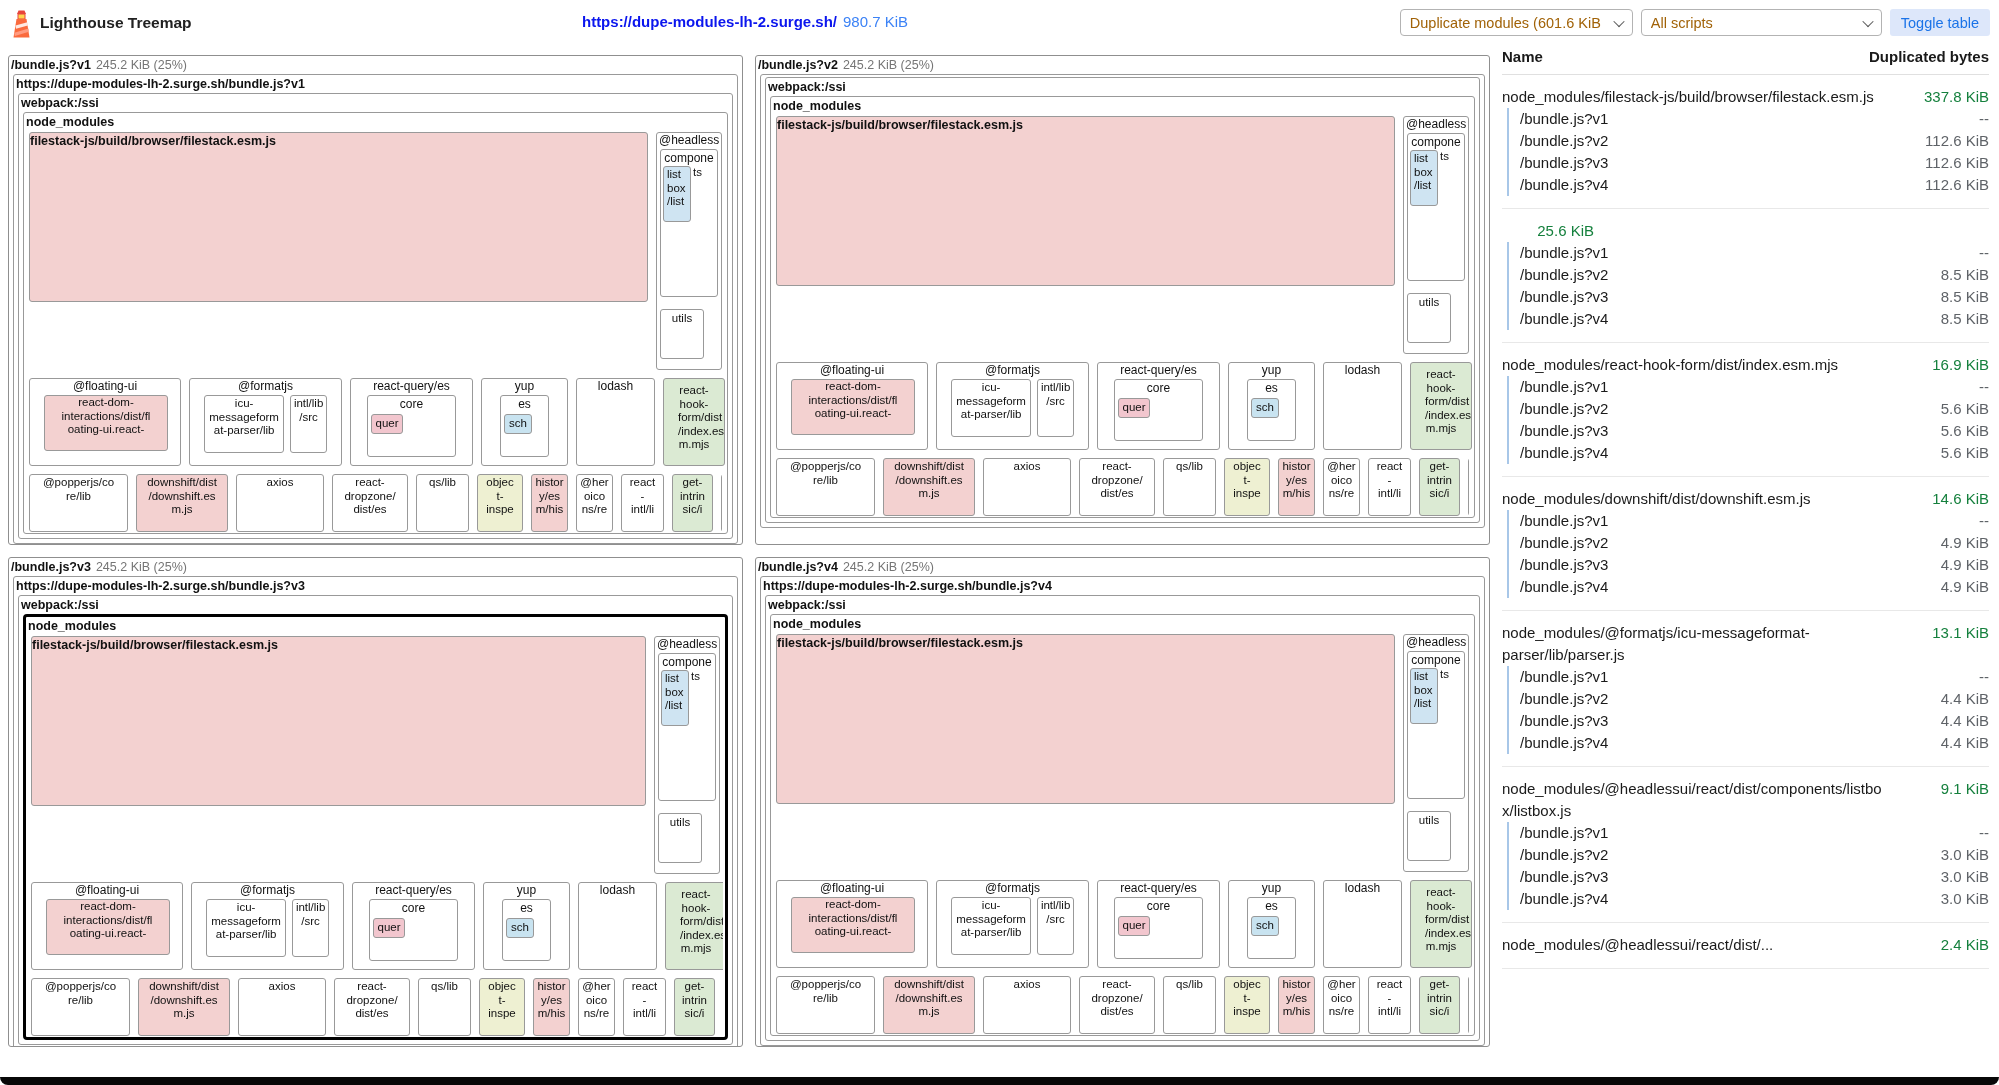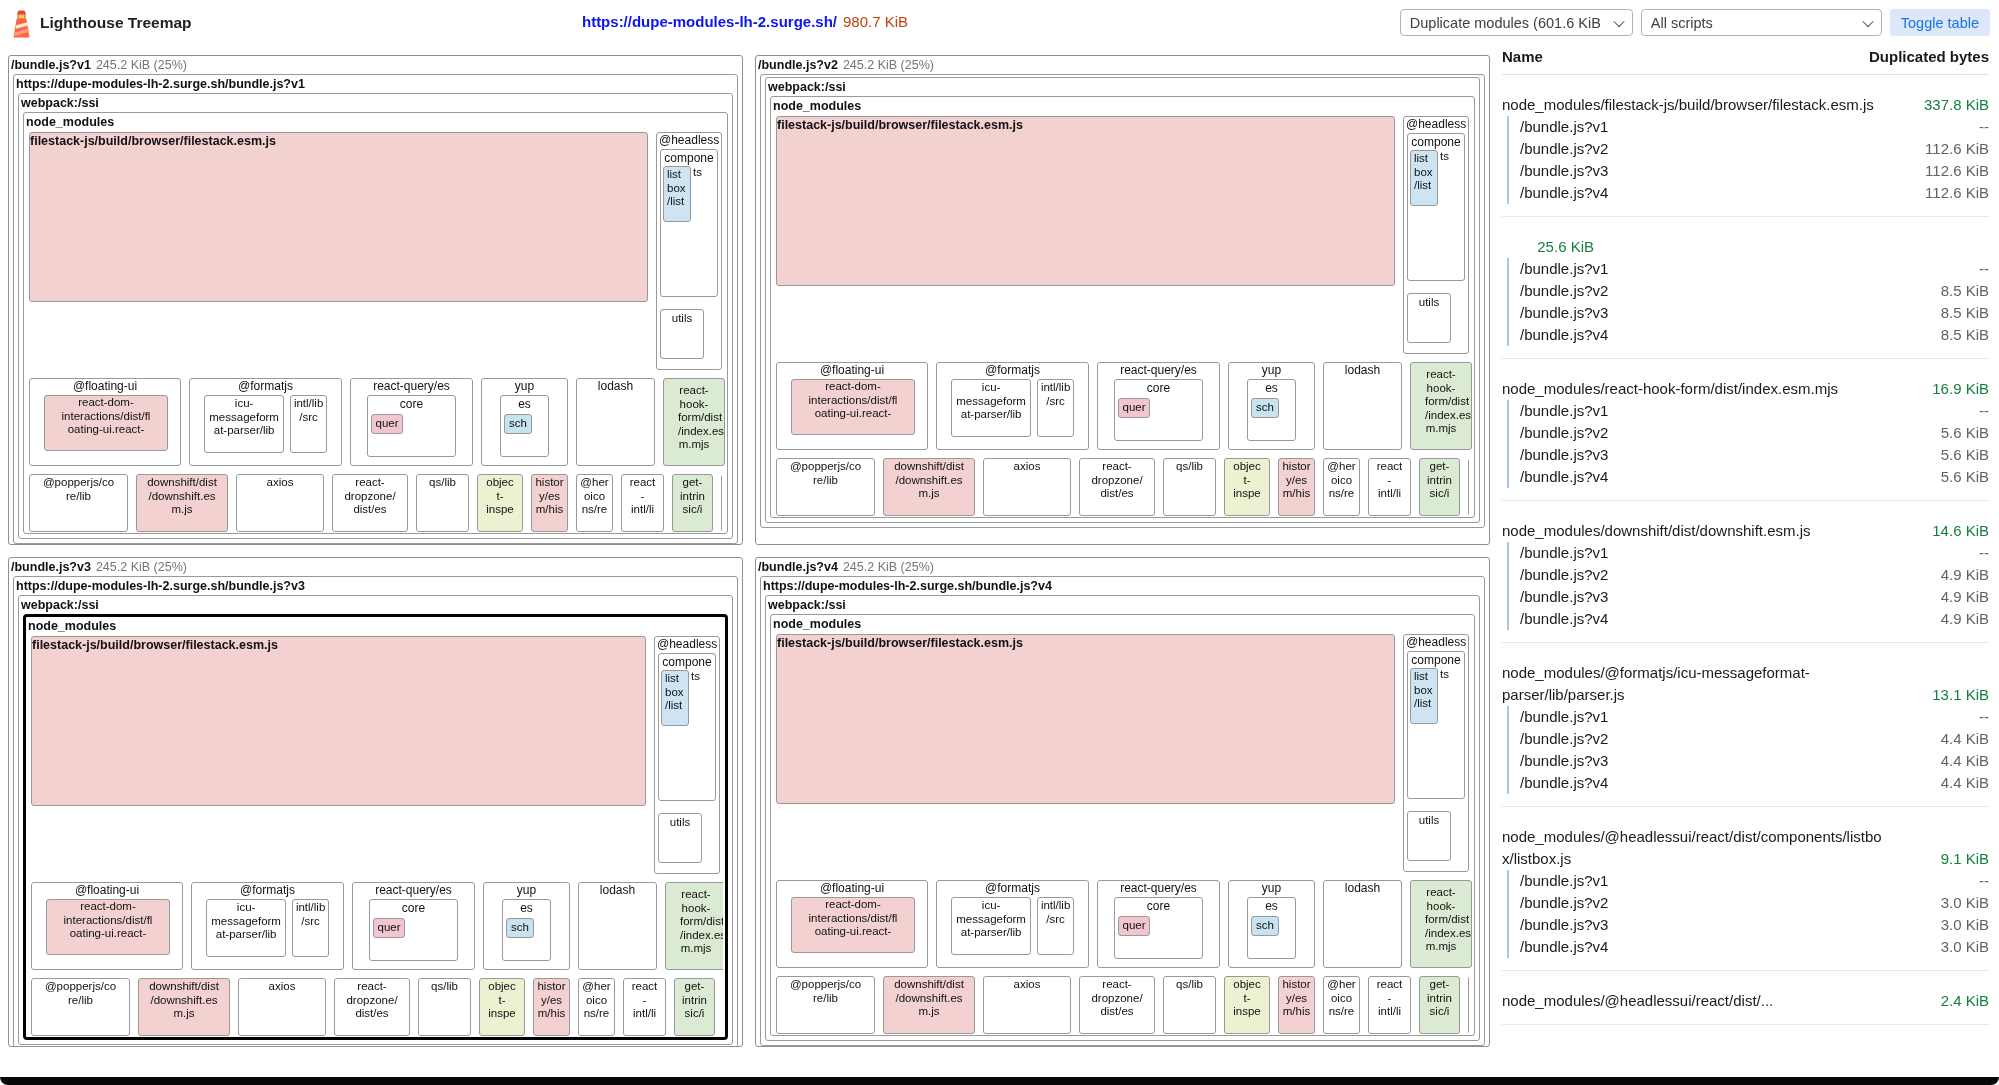--- a/index.html
+++ b/index.html
@@ -5,25 +5,25 @@
   * { margin:0; padding:0; box-sizing:border-box; }
   html,body { width:1999px; height:1085px; overflow:hidden; background:#fff;
     font-family:"Liberation Sans","DejaVu Sans",sans-serif; color:#111; }
 
   
   .topbar { position:absolute; left:0; top:4px; width:1999px; height:38px; background:#fff; }
   .brand { position:absolute; left:10px; top:4px; display:flex; align-items:center; gap:7px; }
   .brand-title { font-size:15.5px; font-weight:700; color:#212121; }
   .center-head { position:absolute; left:0; top:9px; width:1490px; text-align:center; font-size:15px; }
   .center-head a { color:#0b16ee; font-weight:700; text-decoration:none; }
-  .center-head .total { color:#c2410c; margin-left:6px; }
+  .center-head .total { color:#3b82f6; margin-left:6px; }
   .controls { position:absolute; right:9px; top:5px; display:flex; gap:8px; align-items:center; }
   .select { display:flex; align-items:center; justify-content:space-between; gap:6px;
     height:27px; border:1px solid #b3b3b3; border-radius:4px; background:#fff;
-    padding:0 9px; font-size:14.5px; color:#404040; cursor:default; }
+    padding:0 9px; font-size:14.5px; color:#a16207; cursor:default; }
   .select .sel-text { white-space:nowrap; overflow:hidden; }
   .select.w1 { width:233px; } .select.w2 { width:241px; }
   .chev { width:8px; height:8px; border-right:1.6px solid #555; border-bottom:1.6px solid #555;
     transform:rotate(45deg) translate(-1px,-1px); flex:none; }
   .toggle-btn { height:27px; padding:0 11px; background:#dde7fa; color:#1a73e8;
     border:none; border-radius:3px; font-size:14.5px; font-family:inherit; cursor:pointer; }
 
   
   .grid { position:absolute; left:8px; top:55px; width:1482px;
     display:grid; grid-template-columns:735px 735px; grid-auto-rows:490px; gap:12px; }
@@ -66,21 +66,21 @@
   .yellow { background:#eef0d2; }
 
   .cap { font-size:12px; line-height:15px; text-align:center; white-space:nowrap; overflow:hidden; }
 
   
   .dupe-table { position:absolute; left:1502px; top:46px; width:487px; height:1032px;
     overflow:hidden; font-size:15px; line-height:22px; color:#1a1a1a; }
   .thead { display:flex; justify-content:space-between; font-weight:700; padding-bottom:6px;
     border-bottom:1px solid #e0e0e0; }
   .tgroup { padding:11px 0 12px; border-bottom:1px solid #e8e8e8; }
-  .grow { display:flex; align-items:flex-end;margin-top:8px; }
+  .grow { display:flex; align-items:flex-start; }
   .gname { flex:1; padding-right:14px; overflow-wrap:anywhere; }
   .gtotal { width:92px; text-align:right; color:#15803d; flex:none; }
   .rows { margin-left:5px; border-left:2px solid #a8c7e8; padding-left:11px; }
   .trow { display:flex; }
   .rlabel { flex:1; }
   .rvalue { color:#5f6368; text-align:right; }
 
   .bottom-bar { position:absolute; left:0; bottom:0; width:1999px; height:8px;
     background:#070707; border-radius:0 0 9px 9px; }
 </style>

